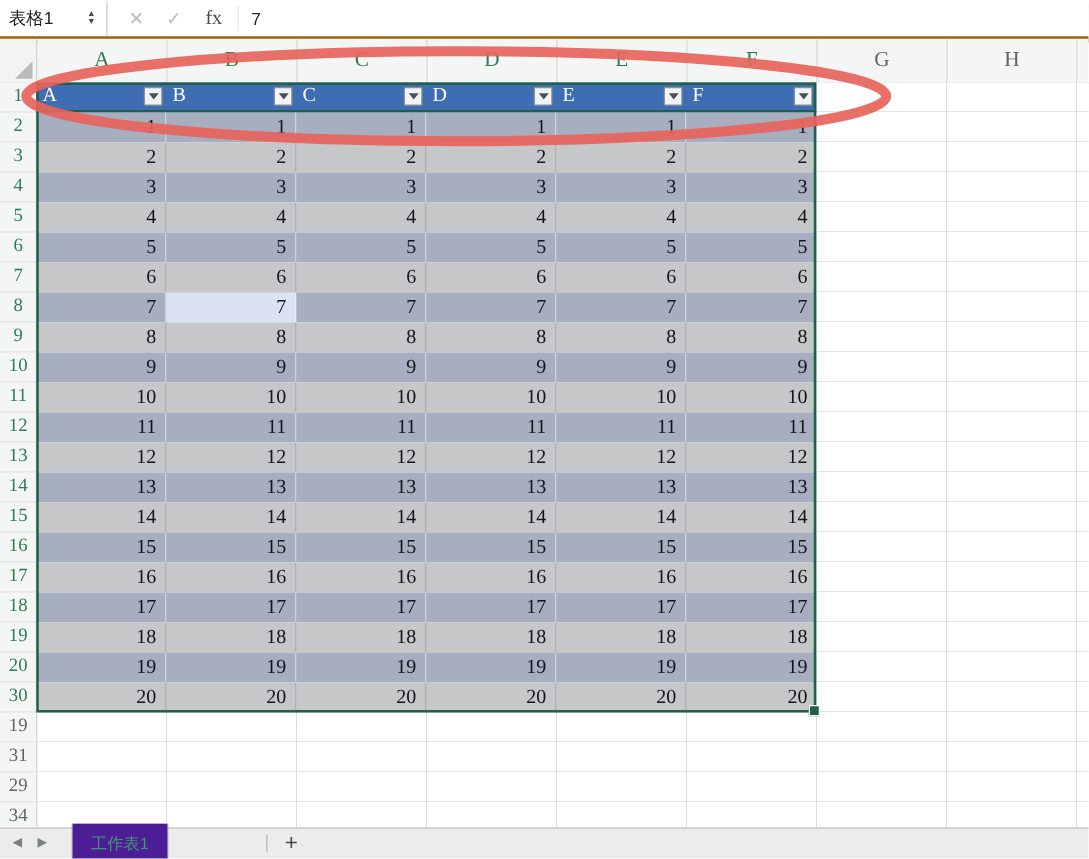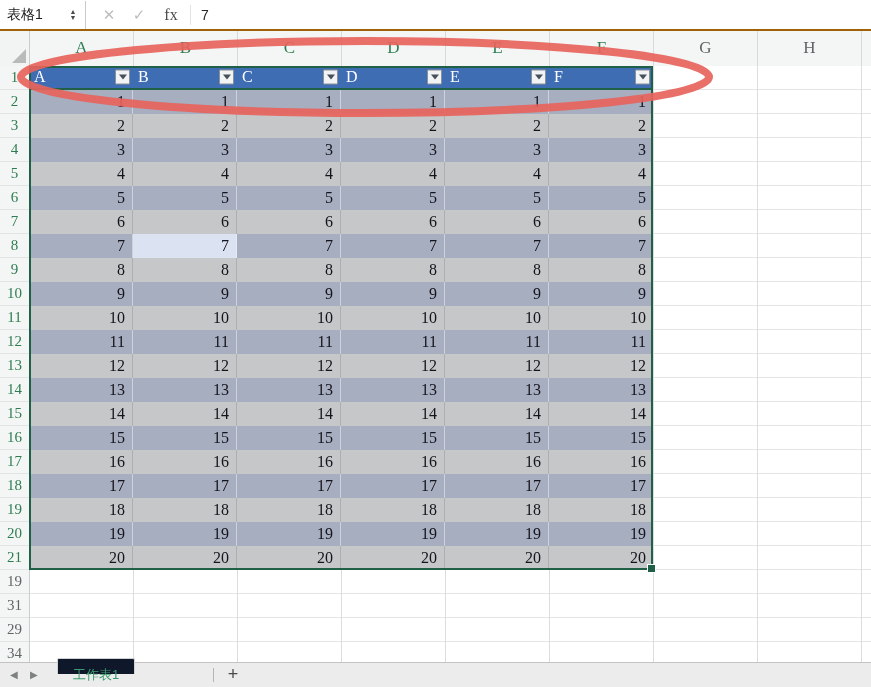--- a/index.html
+++ b/index.html
@@ -71,21 +71,21 @@
   
   .annotation{position:absolute;left:0;top:0;width:871px;height:687px;pointer-events:none;z-index:9;}
 
   
   .tabbar{position:absolute;left:0;top:662px;width:871px;height:25px;background:#ececec;
           border-top:1px solid #c3c3c3;box-sizing:border-box;z-index:8;}
   .arrow{position:absolute;top:0;line-height:24px;font-size:10px;color:#7c8182;}
   .arrow.prev{left:10px;}
   .arrow.next{left:30px;}
   .tab{position:absolute;font-size:13px;text-align:center;}
-  .tab.active{left:57px;top:-5px;width:78px;height:16px;line-height:32px;background:#0f172a;
+  .tab.active{left:57px;top:-5px;width:78px;height:29px;line-height:32px;background:#4c1d95;
               border:1px solid #d2d2d2;border-bottom:none;border-radius:2px 2px 0 0;
               color:var(--active-tab-text,#3c9b6e);box-sizing:border-box;z-index:2;}
   .tab.inactive{left:141px;top:0;width:68px;height:36px;line-height:24px;color:#000000;margin-top:36px;}
   .tabsep{position:absolute;left:213px;top:5px;width:1px;height:14px;background:#b4b4b4;}
   .addsheet{position:absolute;left:218px;top:0;width:30px;height:24px;text-align:center;
             line-height:23px;font-size:18px;color:#4a4a4a;}
 </style>
 </head>
 <body>
 
@@ -133,21 +133,21 @@
       <div class="row-h sel">11</div>
       <div class="row-h sel">12</div>
       <div class="row-h sel">13</div>
       <div class="row-h sel">14</div>
       <div class="row-h sel">15</div>
       <div class="row-h sel">16</div>
       <div class="row-h sel">17</div>
       <div class="row-h sel">18</div>
       <div class="row-h sel">19</div>
       <div class="row-h sel">20</div>
-      <div class="row-h sel">21</div>
+      <div class="row-h sel">30</div>
       <div class="row-h">19</div>
       <div class="row-h">31</div>
       <div class="row-h">29</div>
       <div class="row-h">34</div>
     </div>
 
   <div class="cells-bg"></div>
 
   <div class="table" id="table">
       <div class="t-head">

